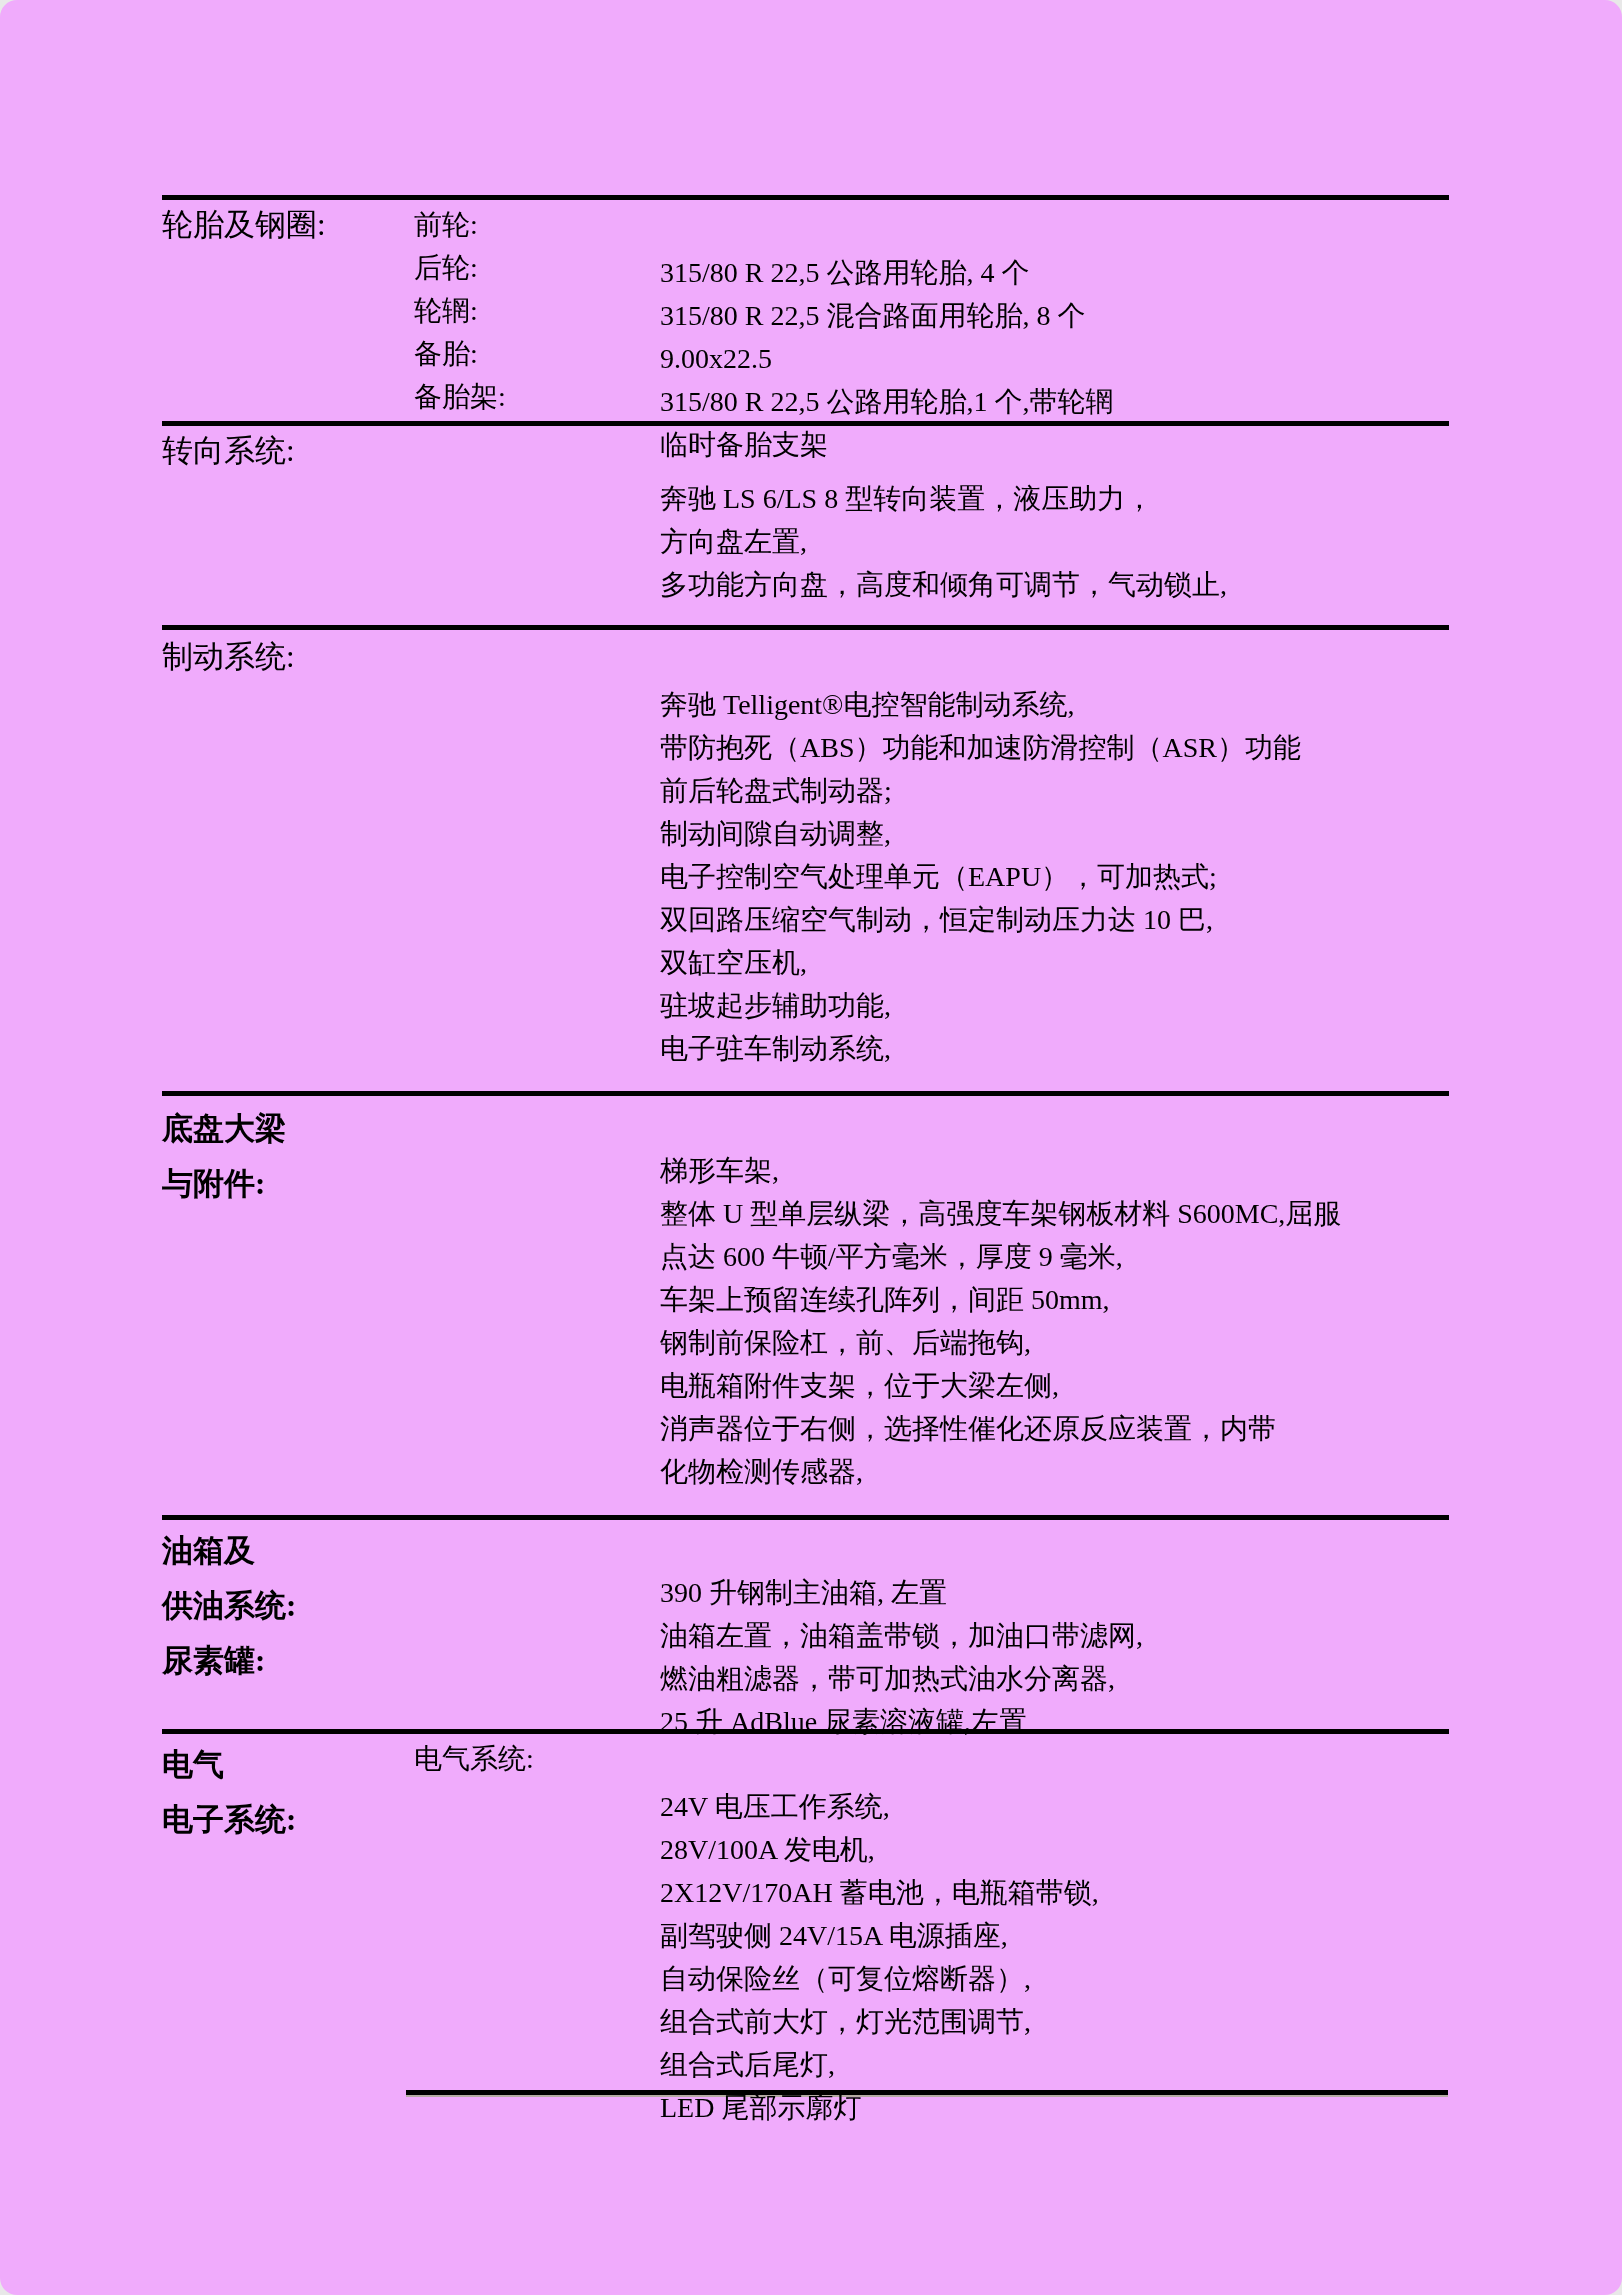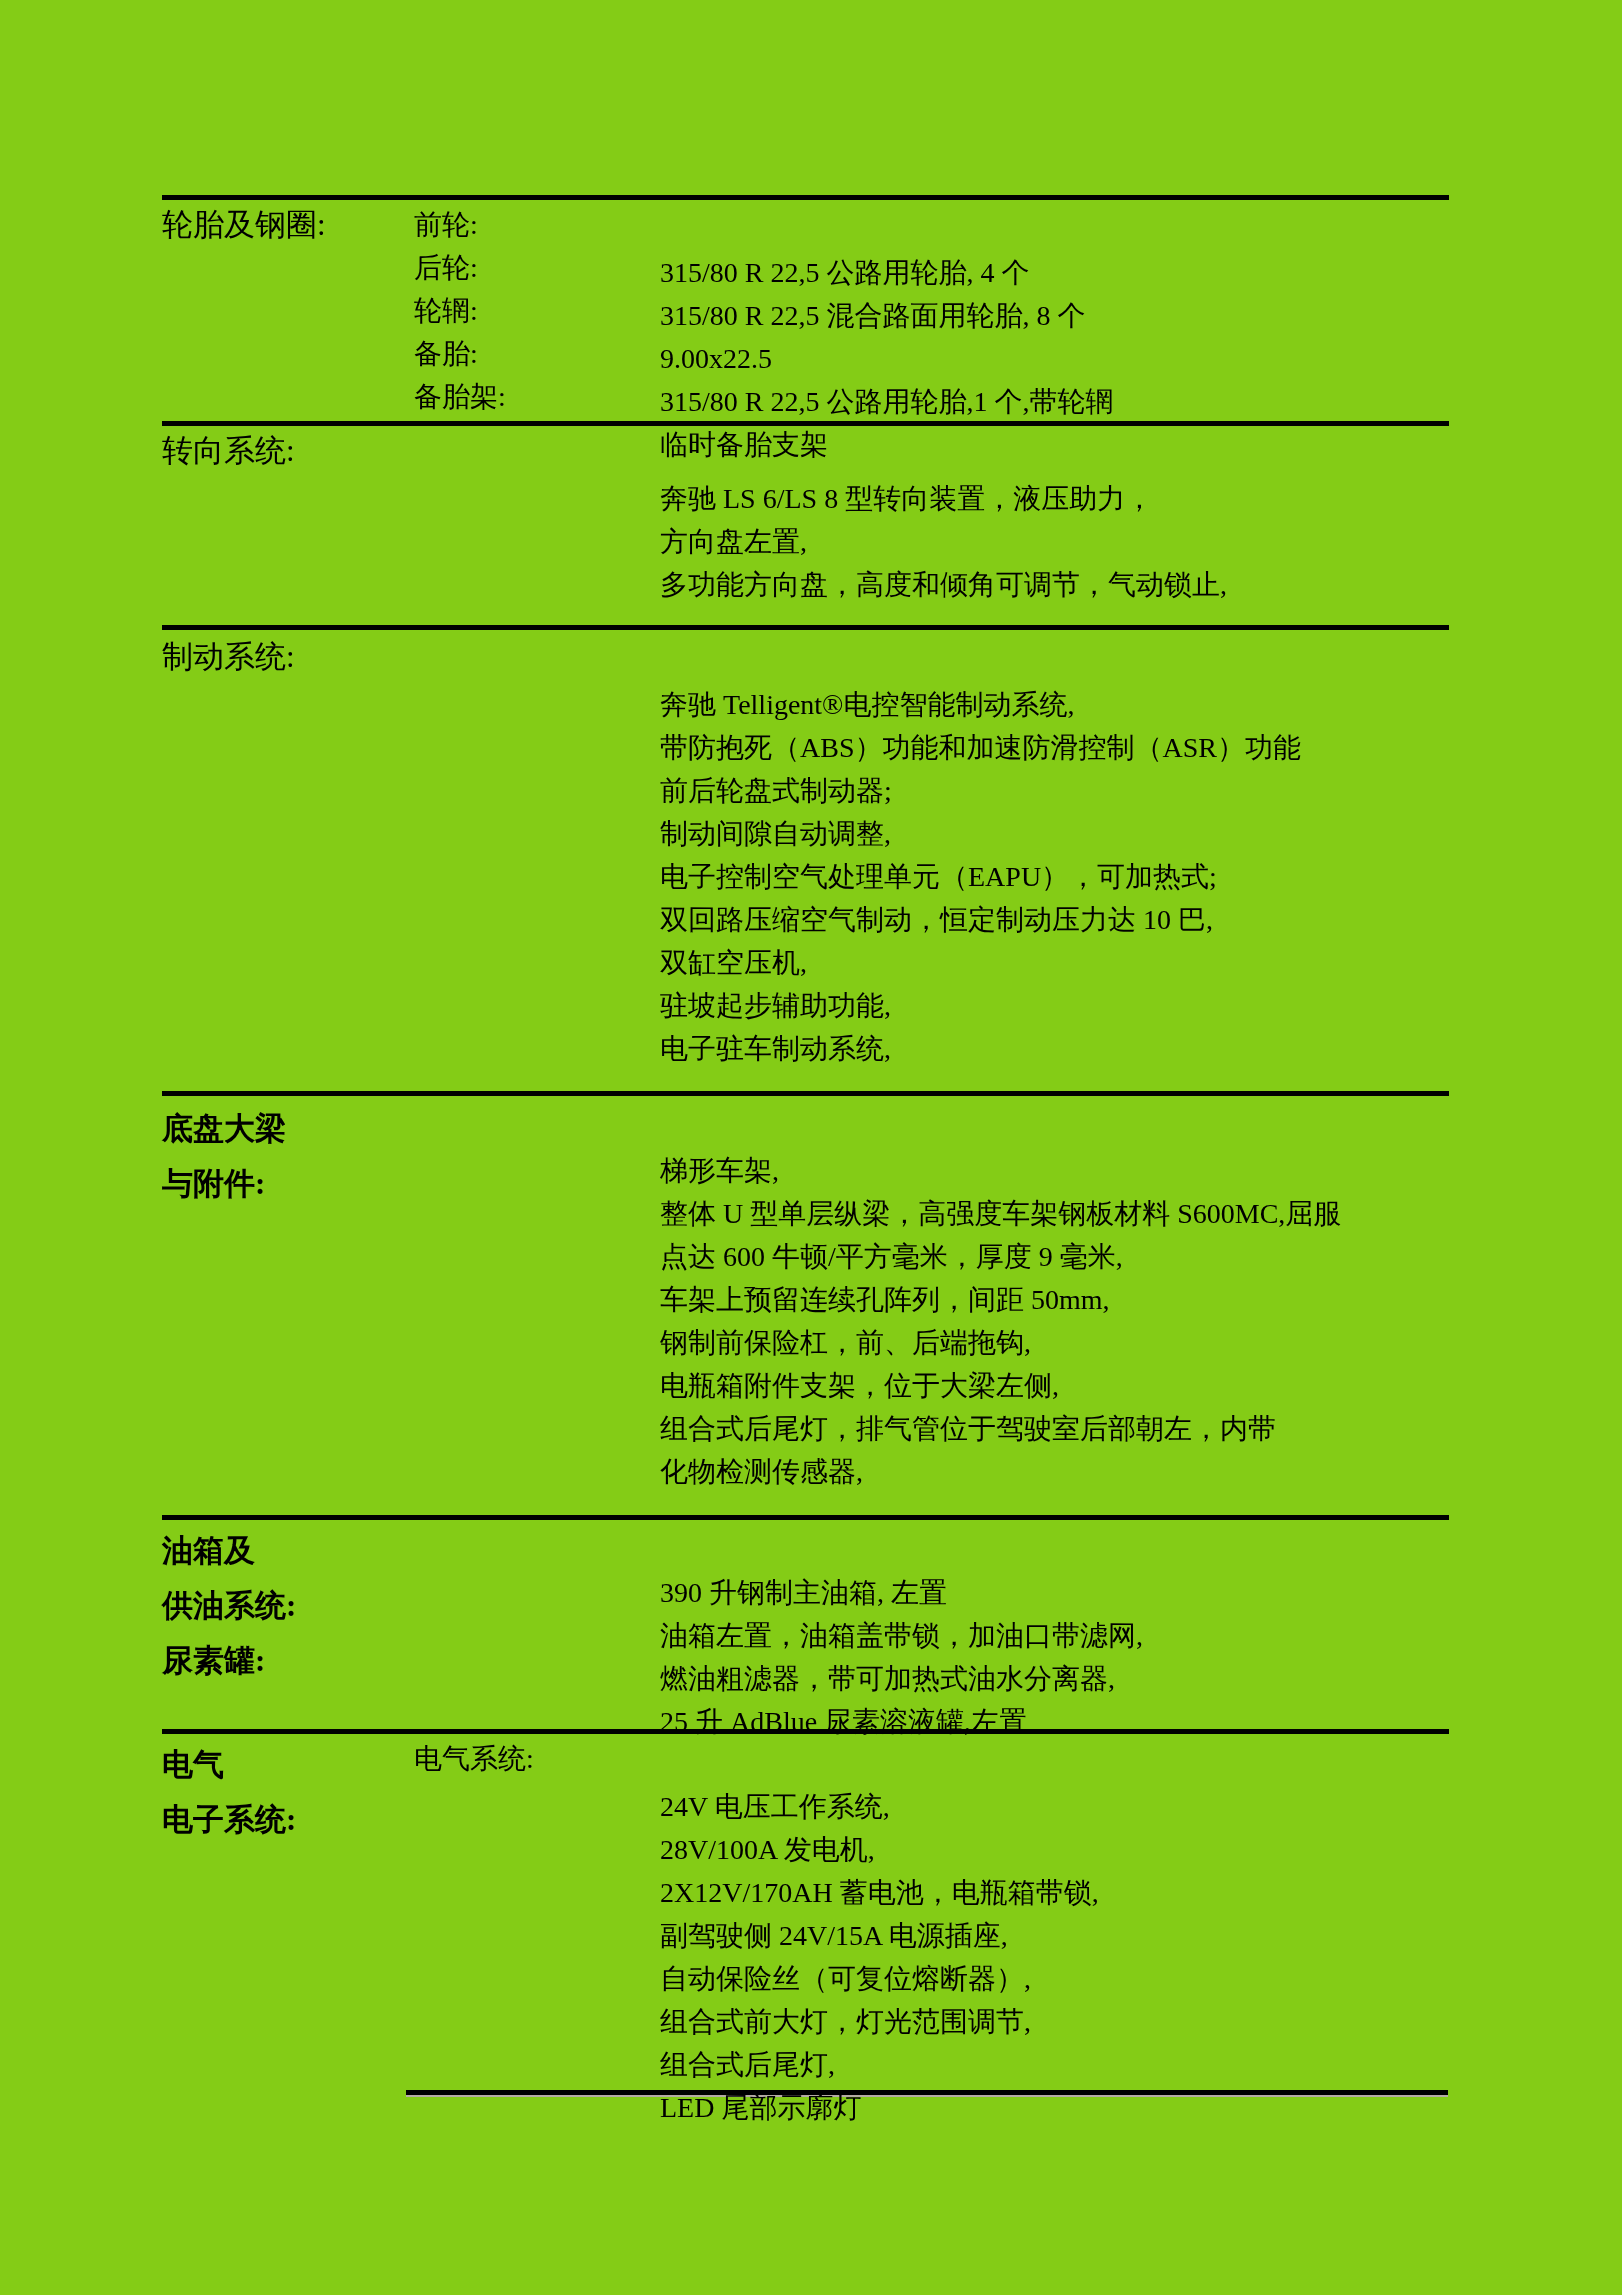--- a/index.html
+++ b/index.html
@@ -1,22 +1,23 @@
 <!DOCTYPE html>
 <html style="font-size:10.5px"><head>
 <meta charset="utf-8">
 <style>
   html,body{margin:0;padding:0;background:#e8e8e8;}
   .page{
     position:relative;
     width:1622px;height:2295px;
-    background:#84cc16;
+    background:#f0abfc;
     overflow:hidden;
     font-family:"Liberation Serif","DejaVu Serif",serif;
     color:#000;
+    border-radius:17px;
   }
   .rule{position:absolute;left:162px;width:1287px;height:4.6px;background:#000;}
   .rule.r1{top:195px}
   .rule.r2{top:421px}
   .rule.r3{top:625px}
   .rule.r4{top:1091px}
   .rule.r5{top:1515px}
   .rule.r6{top:1729px}
   .rule.r7{top:2090px;left:406px;width:1042px;border-bottom:2px solid #b5aca4;}
   .sec{position:absolute;left:0;width:100%;}
@@ -99,21 +100,21 @@
       <div class="ln">底盘大梁</div>
       <div class="ln">与附件:</div>
     </div>
     <div class="col val">
       <div class="ln">梯形车架,</div>
       <div class="ln">整体 U 型单层纵梁，高强度车架钢板材料 S600MC,屈服</div>
       <div class="ln">点达 600 牛顿/平方毫米，厚度 9 毫米,</div>
       <div class="ln">车架上预留连续孔阵列，间距 50mm,</div>
       <div class="ln">钢制前保险杠，前、后端拖钩,</div>
       <div class="ln">电瓶箱附件支架，位于大梁左侧,</div>
-      <div class="ln">组合式后尾灯，排气管位于驾驶室后部朝左，内带</div>
+      <div class="ln">消声器位于右侧，选择性催化还原反应装置，内带</div>
       <div class="ln">化物检测传感器,</div>
     </div>
   </section>
 
   <section class="sec s5">
     <div class="col lbl multi">
       <div class="ln">油箱及</div>
       <div class="ln">供油系统:</div>
       <div class="ln">尿素罐:</div>
     </div>

